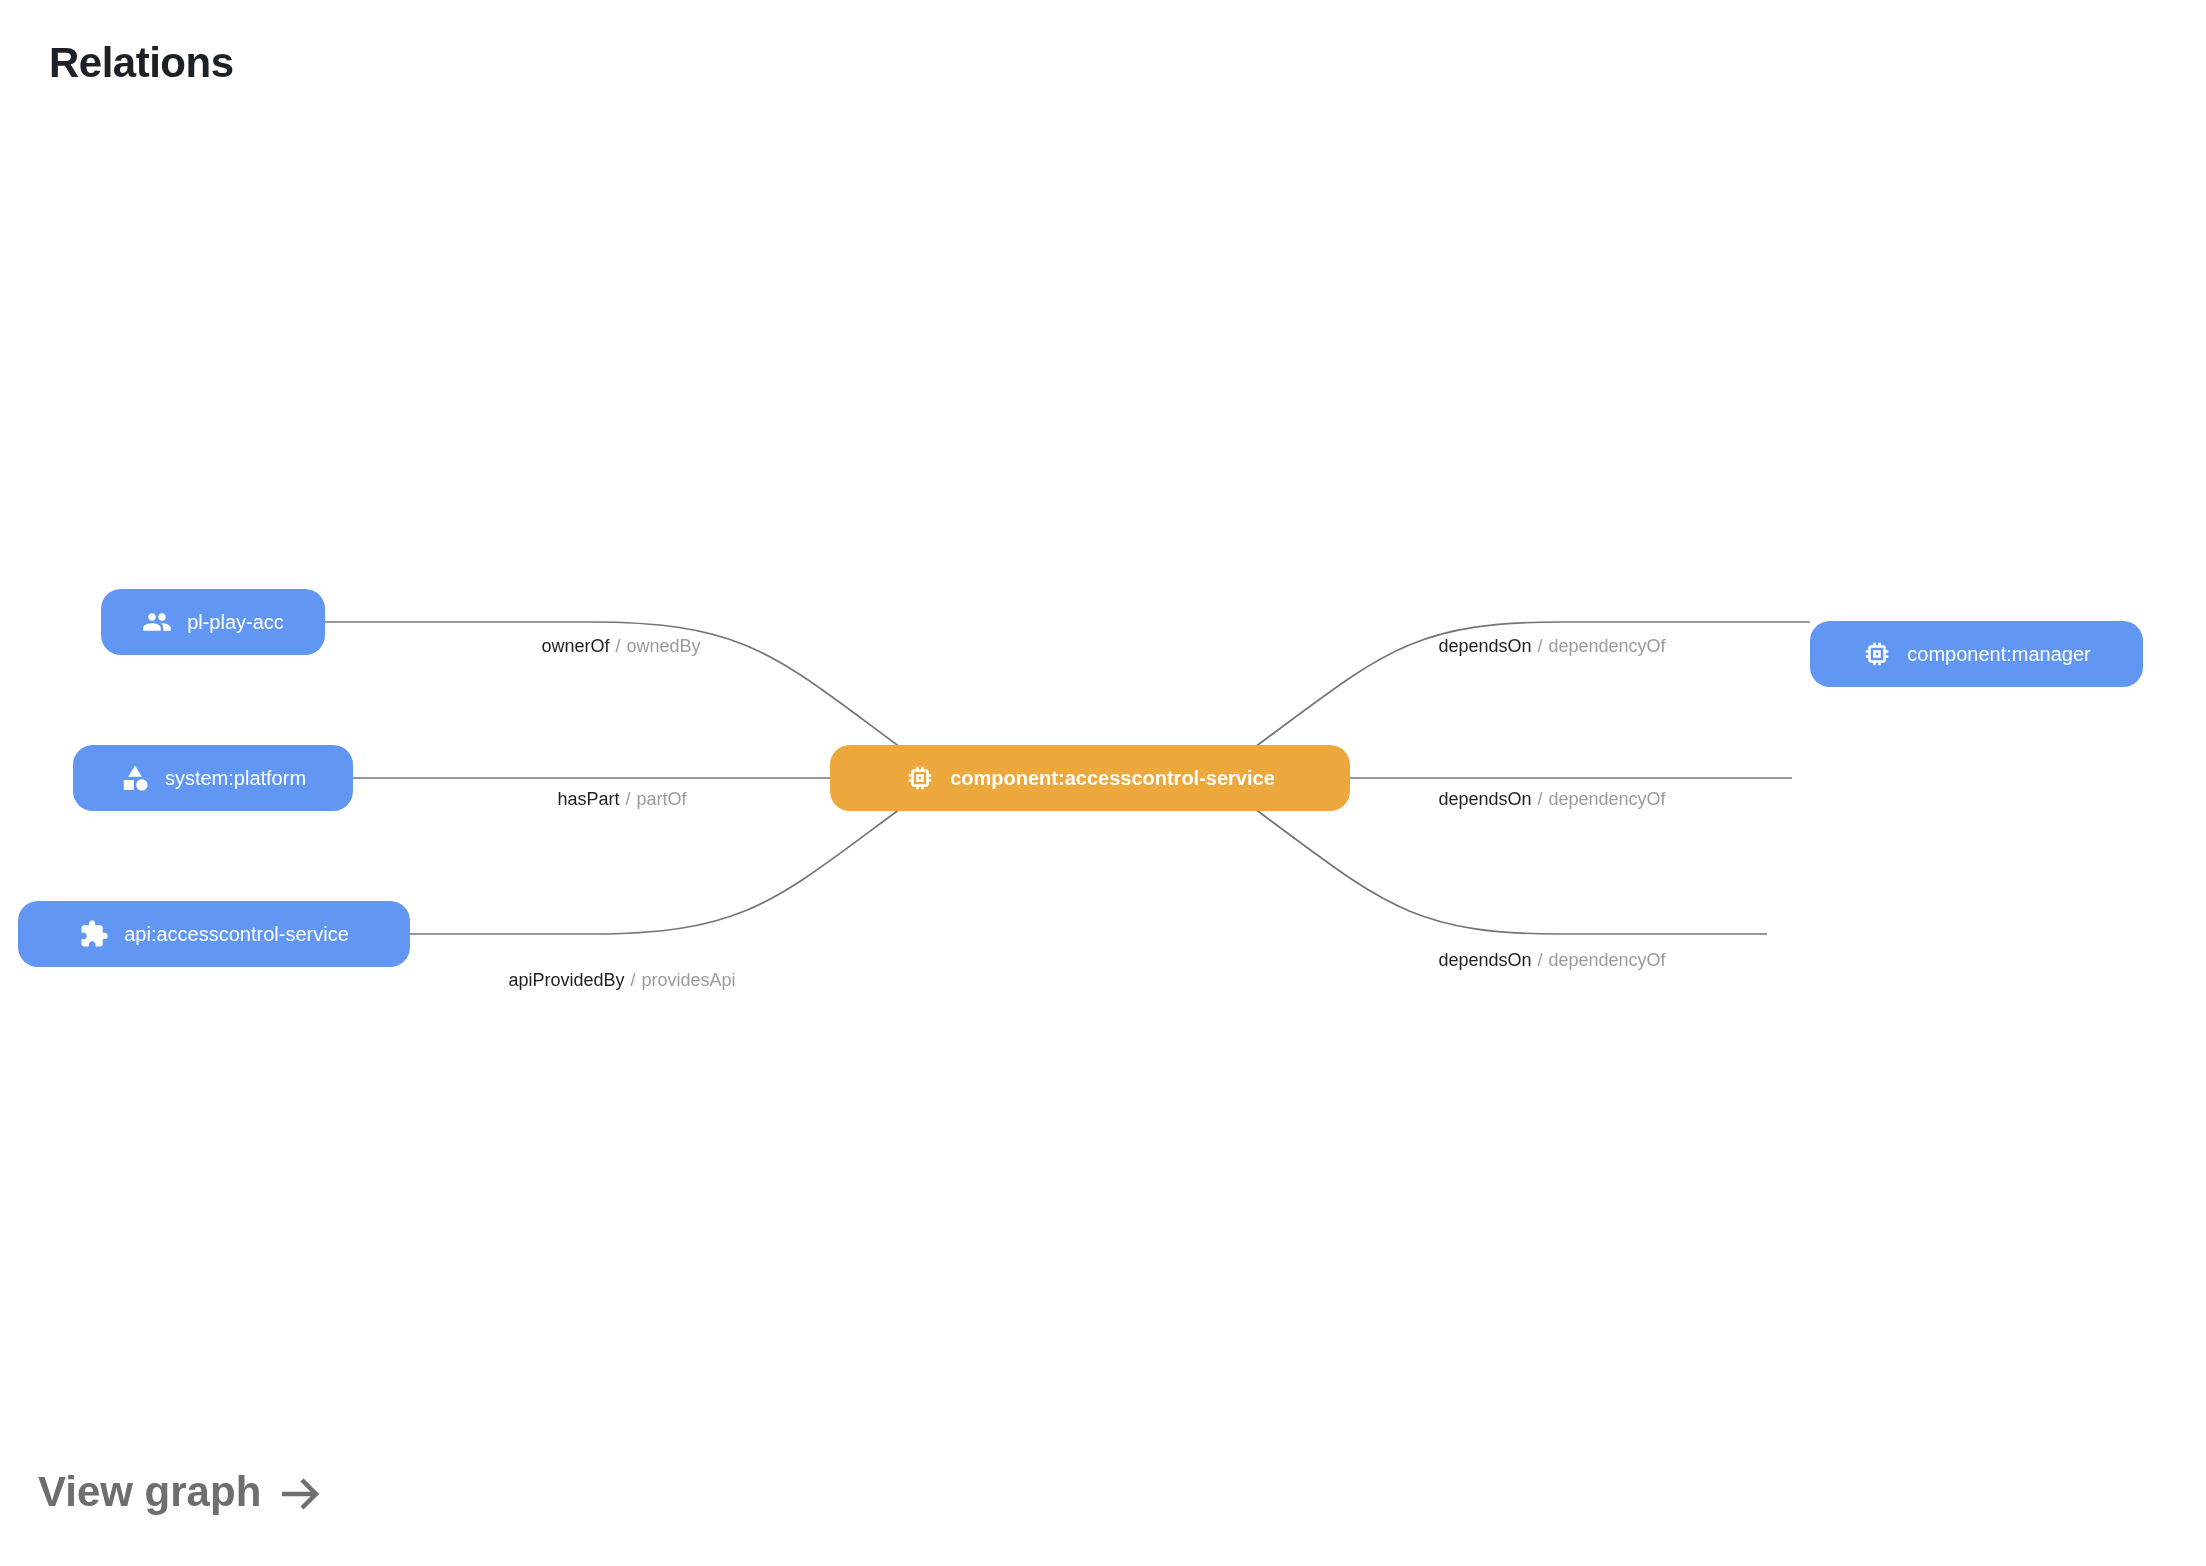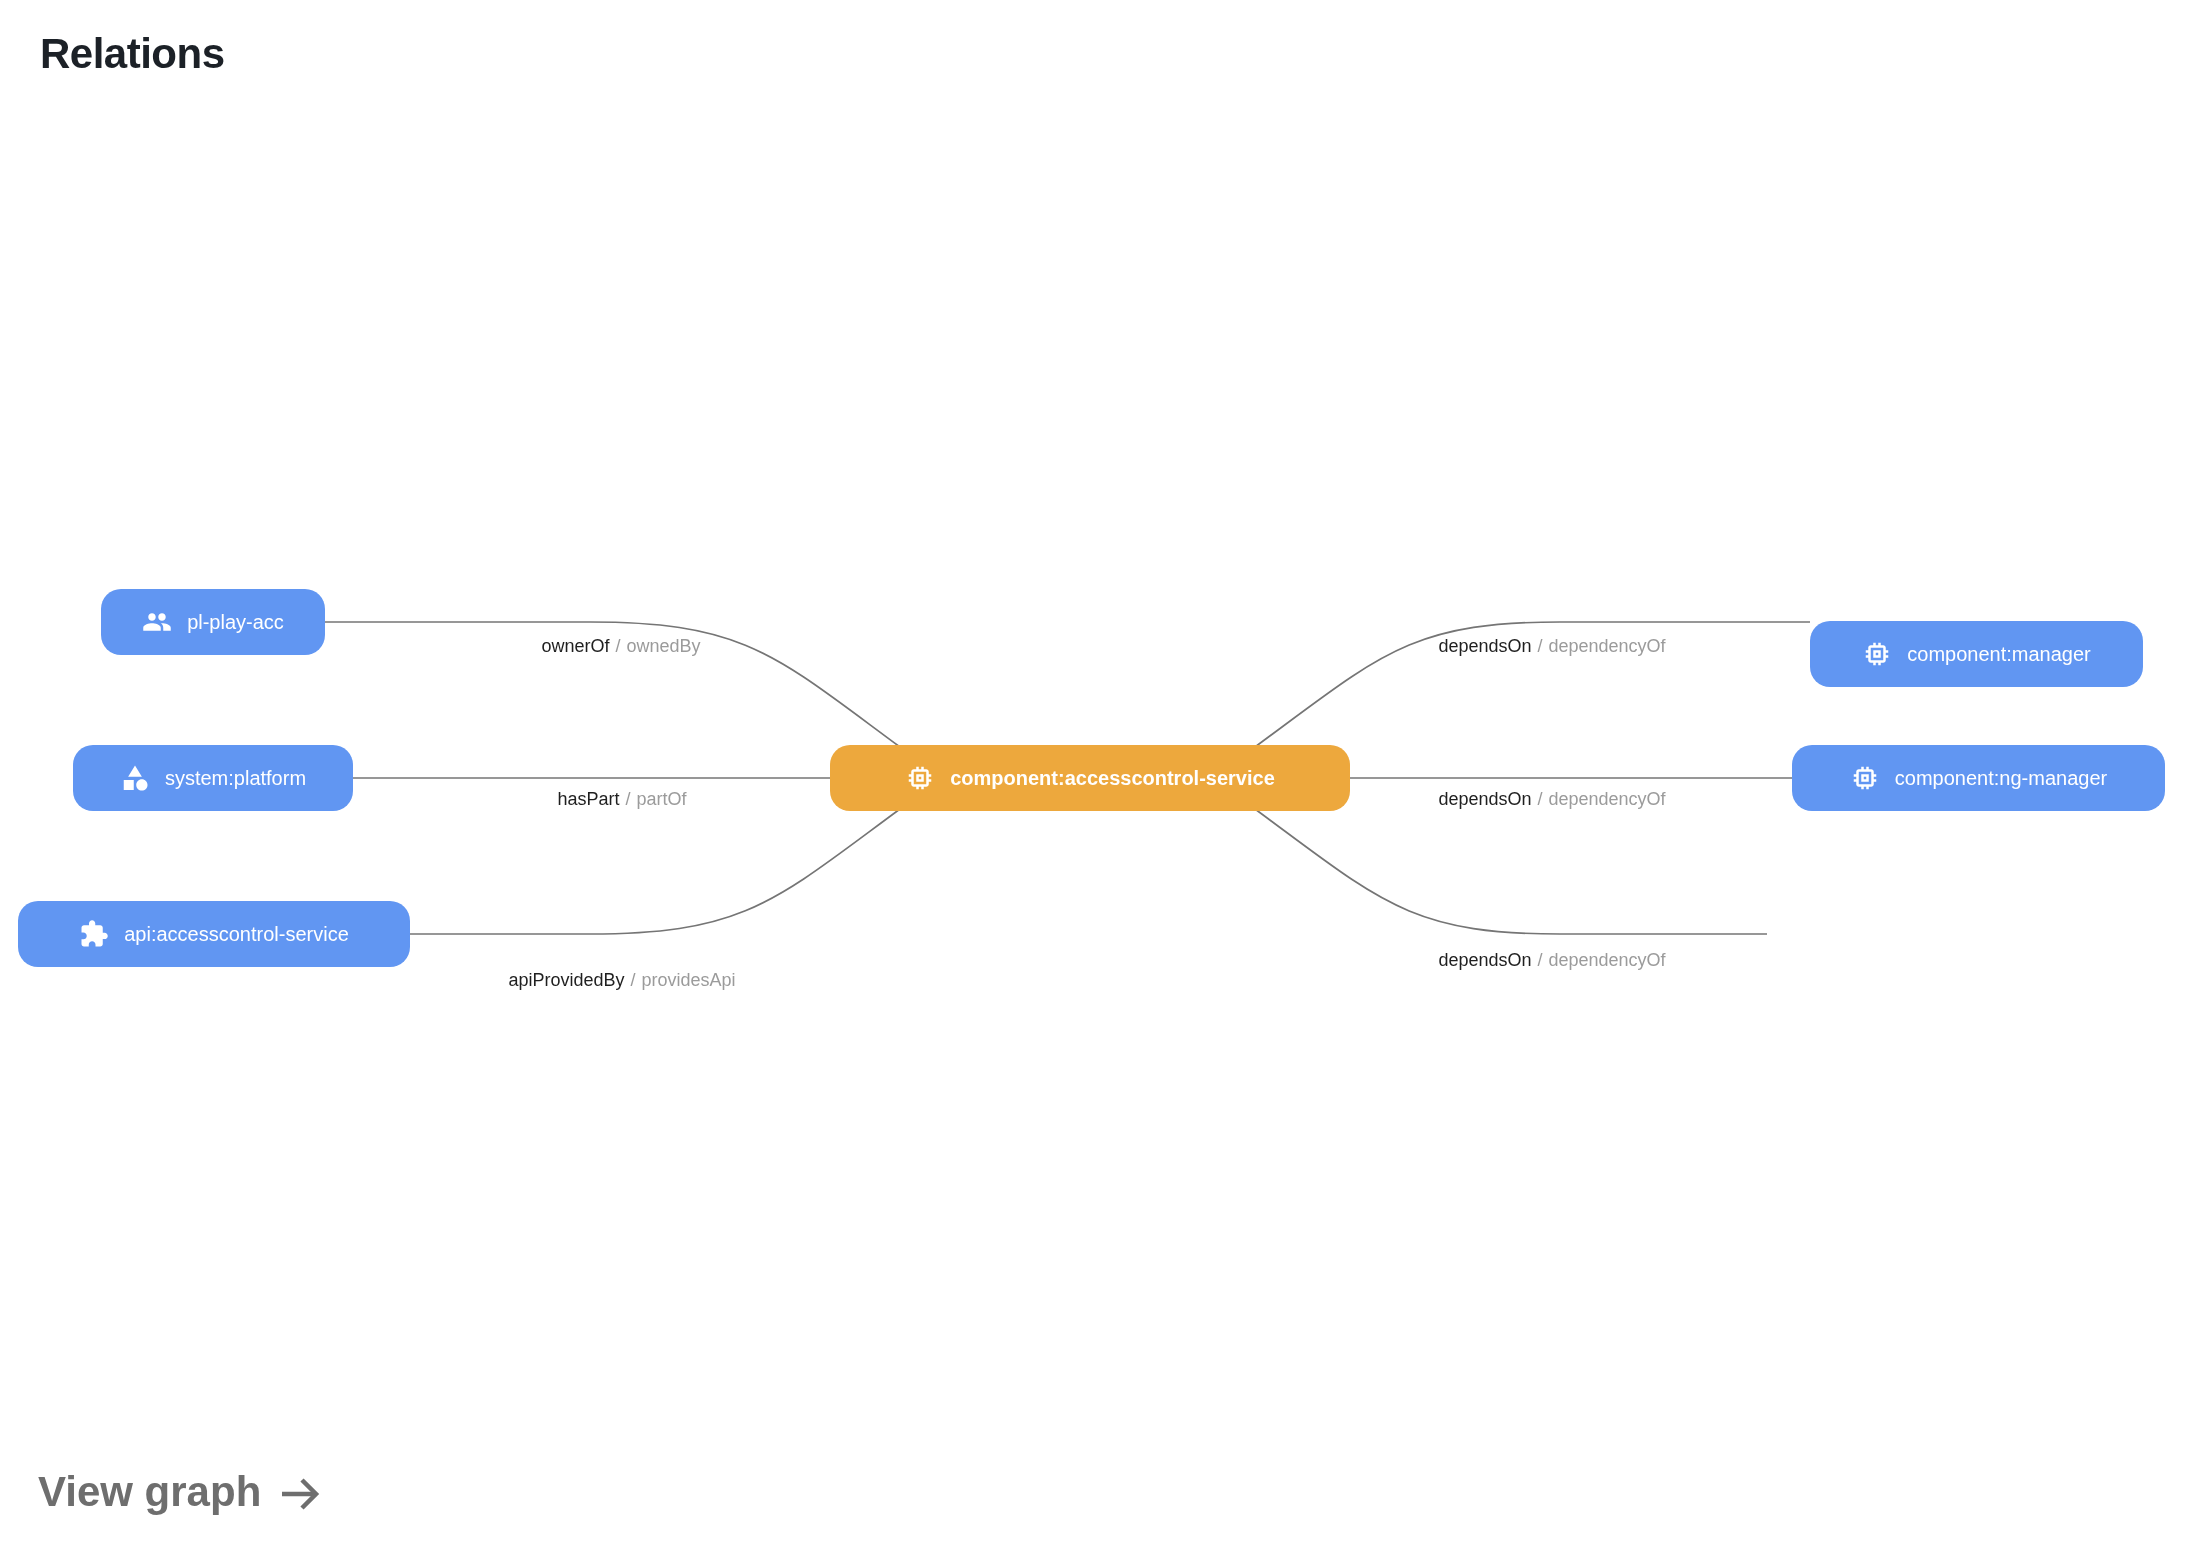--- a/index.html
+++ b/index.html
@@ -5,21 +5,21 @@
   html,body{margin:0;padding:0;background:#ffffff;}
   body{
     width:2206px;height:1566px;position:relative;overflow:hidden;
     font-family:"Liberation Sans","DejaVu Sans",sans-serif;
     -webkit-font-smoothing:antialiased;
   }
   .canvas{position:absolute;inset:0;}
 
   
   .page-title{
-    position:absolute;left:38px;top:28px;margin:2px;
+    position:absolute;left:38px;top:28px;margin:11px;
     font-size:42px;font-weight:700;color:#1c2127;letter-spacing:-0.5px;
   }
 
   
   svg.edges{position:absolute;left:0;top:0;width:2206px;height:1566px;}
   svg.edges path{fill:none;stroke:#757575;stroke-width:1.7;}
 
   
   .node{
     position:absolute;height:66px;border-radius:20px;
@@ -106,26 +106,20 @@
     <span>component:accesscontrol-service</span>
   </div>
 
   <div class="node blue n-mgr">
     <svg width="30" height="30" viewBox="0 0 24 24" fill="#ffffff">
         <path d="M15 9H9v6h6V9zm-2 4h-2v-2h2v2zm8-2V9h-2V7c0-1.1-.9-2-2-2h-2V3h-2v2h-2V3H9v2H7c-1.1 0-2 .9-2 2v2H3v2h2v2H3v2h2v2c0 1.1.9 2 2 2h2v2h2v-2h2v2h2v-2h2c1.1 0 2-.9 2-2v-2h2v-2h-2v-2h2zm-4 6H7V7h10v10z"></path>
       </svg>
     <span>component:manager</span>
   </div>
 
-  <div class="node blue n-ngmgr">
-    <svg width="30" height="30" viewBox="0 0 24 24" fill="#ffffff">
-        <path d="M15 9H9v6h6V9zm-2 4h-2v-2h2v2zm8-2V9h-2V7c0-1.1-.9-2-2-2h-2V3h-2v2h-2V3H9v2H7c-1.1 0-2 .9-2 2v2H3v2h2v2H3v2h2v2c0 1.1.9 2 2 2h2v2h2v-2h2v2h2v-2h2c1.1 0 2-.9 2-2v-2h2v-2h-2v-2h2zm-4 6H7V7h10v10z"></path>
-      </svg>
-    <span>component:ng-manager</span>
-  </div>
 
 
   <div class="edge-label el-1">
     <span class="fwd">ownerOf</span><span class="sep">/</span><span class="rev">ownedBy</span>
   </div>
   <div class="edge-label el-2">
     <span class="fwd">hasPart</span><span class="sep">/</span><span class="rev">partOf</span>
   </div>
   <div class="edge-label el-3">
     <span class="fwd">apiProvidedBy</span><span class="sep">/</span><span class="rev">providesApi</span>

